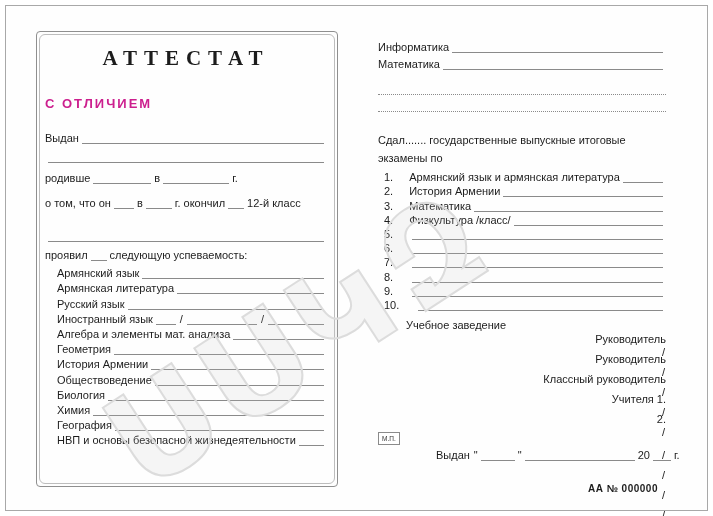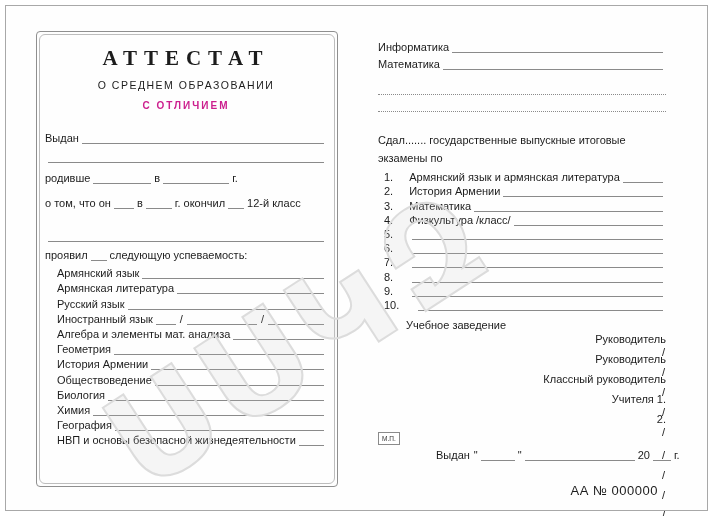--- a/index.html
+++ b/index.html
@@ -14,21 +14,21 @@
     position:absolute;left:36px;top:31px;width:300px;height:454px;
     border:1px solid #8f8f8f;border-radius:4px;z-index:2;
   }
   .page-left::before{content:"";position:absolute;inset:2px;border:1px solid #bdbdbd;border-radius:6px;pointer-events:none;}
   .left-content{position:absolute;left:8px;right:10px;top:8px;bottom:6px;}
   .cert-title{
     text-align:center;font-family:"Liberation Serif", serif;font-weight:bold;
     font-size:21px;letter-spacing:7px;margin-top:6px;
   }
   .cert-subtitle{text-align:center;font-size:10.5px;letter-spacing:1.5px;margin-top:8px;}
-  .cert-distinction{text-align:center;font-size:10px;font-weight:bold;letter-spacing:2px;margin-top:9px;color:#cc1f8e;}
+  .cert-distinction{text-align:left;font-size:13px;font-weight:bold;letter-spacing:2px;margin-top:25px;color:#cc1f8e;}
   .row{display:flex;align-items:flex-end;height:17px;}
   .fill{flex:1 1 auto;border-bottom:1px solid #8a8a8a;height:12px;margin:0 3px;}
   .w16{flex:0 0 16px}.w20{flex:0 0 20px}.w26{flex:0 0 26px}
   .w34{flex:0 0 34px}.w58{flex:0 0 58px}.w66{flex:0 0 66px}
   .w70{flex:0 0 70px}.w110{flex:0 0 110px}.w18{flex:0 0 18px}.w90{flex:0 0 90px}
   .mt2{margin-top:2px}.mt4{margin-top:4px}
   .mt8{margin-top:8px}.mt16{margin-top:16px}
   .subjects{margin-top:3px;}
   .subj{display:flex;align-items:flex-end;height:15.2px;padding-left:12px;}
   .subj .fill{height:11px;}
@@ -36,21 +36,21 @@
   .page-right{position:absolute;left:378px;top:36px;width:288px;height:448px;z-index:2;}
   .dotrow{border-bottom:1px dotted #8a8a8a;height:16px;}
   .intro{line-height:18px;margin-top:19px;}
   .examrow{display:flex;align-items:flex-end;height:14.2px;padding-left:6px;}
   .examrow .num{flex:0 0 auto;}
   .examrow .elbl{margin-left:16px;}
   .sigrow{display:flex;align-items:flex-end;height:20px;flex-direction:column;}
   .inst{height:14px;display:flex;padding-left:28px;margin-top:8px;}
   .indent2{padding-left:84px;}
   .issuedrow{display:flex;align-items:flex-end;height:20px;margin-top:8px;padding-left:58px;padding-right:8px;}
-  .serial{margin-top:22px;text-align:right;padding-right:8px;font-weight:normal;font-size:13px;letter-spacing:0.5px;}
+  .serial{margin-top:22px;text-align:right;padding-right:8px;font-weight:bold;font-size:10px;letter-spacing:0.5px;}
   .seal-box{
     position:absolute;left:0;top:396px;border:1px solid #8a8a8a;
     font-size:6.5px;padding:2px 3px;color:#333;background:#fff;
   }
   
   .watermark{
     position:absolute;left:120px;top:380px;z-index:4;pointer-events:none;
     transform:rotate(-33deg);transform-origin:left center;
     font-family:"DejaVu Sans", sans-serif;font-weight:bold;
     font-size:130px;letter-spacing:14px;
@@ -63,21 +63,20 @@
 <body>
 
 <div class="sheet-border"></div>
 
 <div class="watermark">ՍՍԿԶ</div>
 
 <div class="page-left">
   <div class="left-content">
 
     <div class="cert-title">АТТЕСТАТ</div>
-    <div class="cert-subtitle">О СРЕДНЕМ ОБРАЗОВАНИИ</div>
     <div class="cert-distinction">С ОТЛИЧИЕМ</div>
 
     <div class="row mt16">
       <span>Выдан</span>
       <span class="fill"></span>
     </div>
     <div class="row mt2">
       <span class="fill"></span>
     </div>
 

